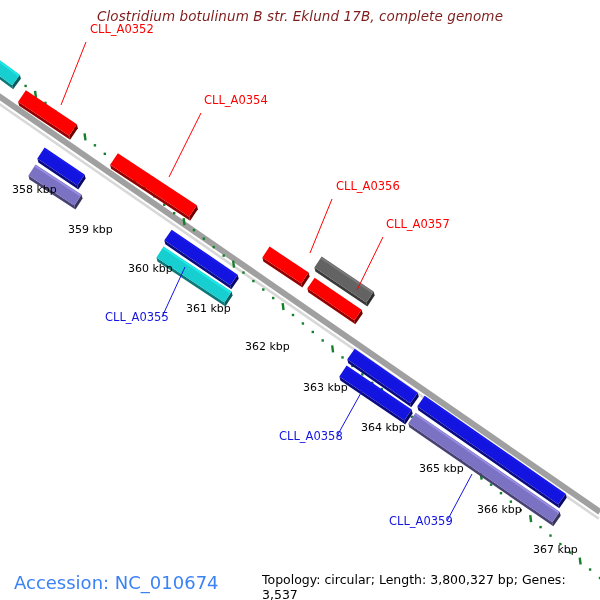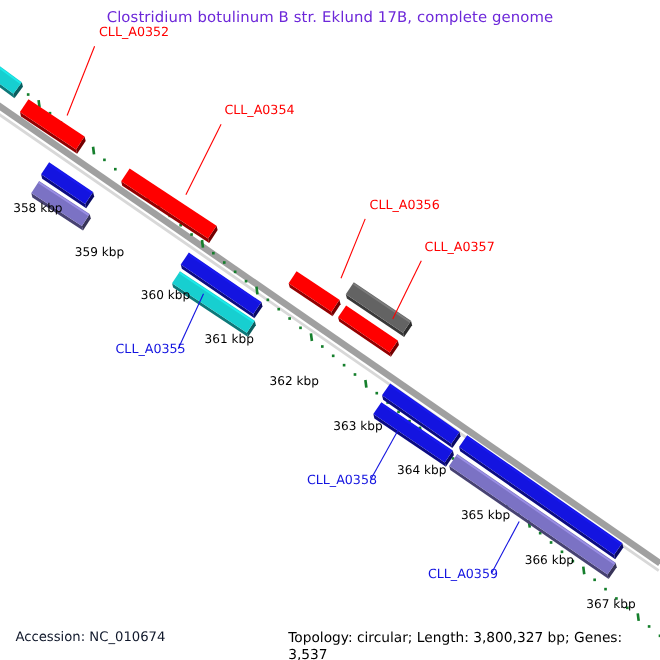--- a/index.html
+++ b/index.html
@@ -24,30 +24,31 @@
     top: 0;
     width: 600px;
     height: 600px;
   }
   .title-text {
     position: absolute;
     left: 0;
     top: 8px;
     width: 600px;
     text-align: center;
+    font-style: italic;
     font-size: 13.5px;
-    color: #6d28d9;
+    color: #7f1d1d;
     letter-spacing: 0.1px;
   }
   .status-left {
     position: absolute;
     left: 14px;
     top: 572px;
-    font-size: 12px;
-    color: #0f172a;
+    font-size: 18px;
+    color: #3b82f6;
   }
   .status-right {
     position: absolute;
     left: 262px;
     top: 572px;
     font-size: 12.5px;
     color: #000000;
   }
 </style>
 </head>

